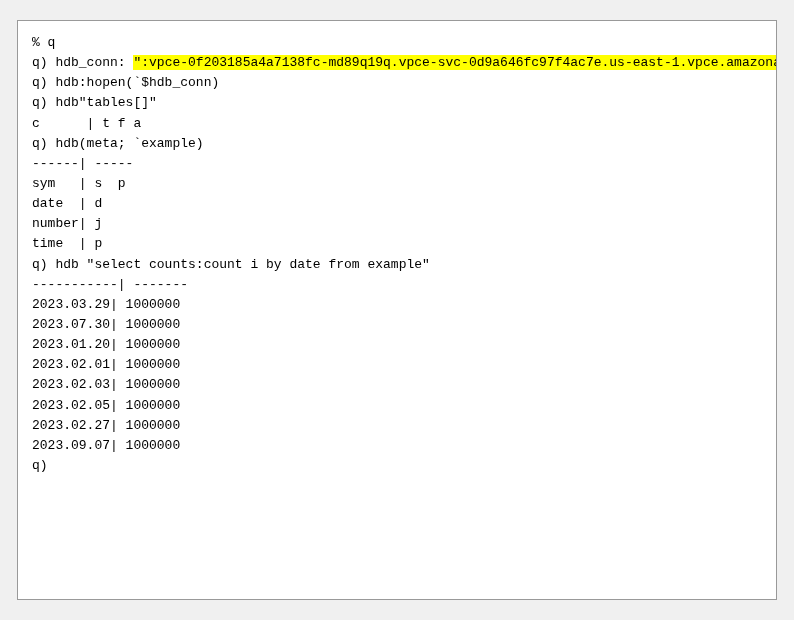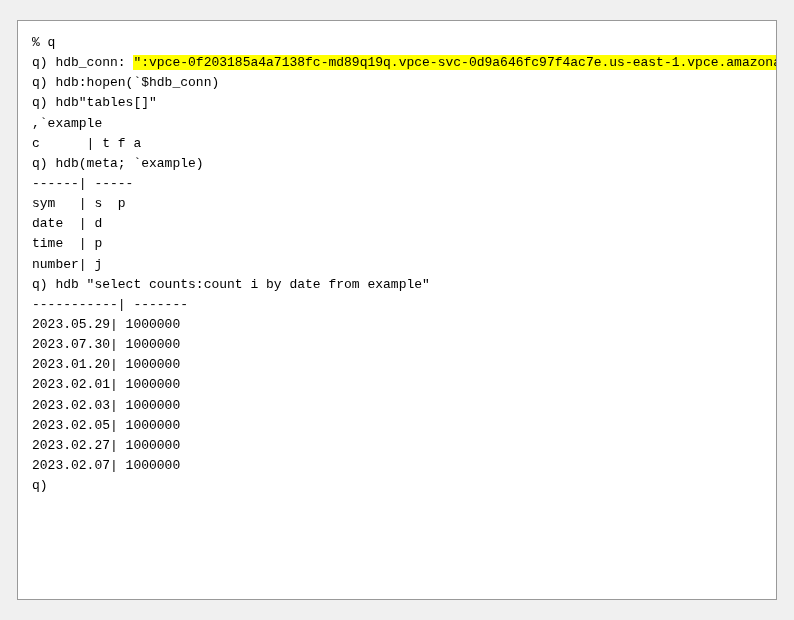--- a/index.html
+++ b/index.html
@@ -41,32 +41,31 @@
     }
   </style>
 </head>
 <body>
 
 <div class="terminal-container">
   <span class="line">% q</span>
   <span class="line">q) hdb_conn: <span class="highlight">":vpce-0f203185a4a7138fc-md89q19q.vpce-svc-0d9a646fc97f4ac7e.us-east-1.vpce.amazonaws.com:5000:bob:. . . ."</span></span>
   <span class="line">q) hdb:hopen(`$hdb_conn)</span>
   <span class="line">q) hdb"tables[]"</span>
-  <span class="line">,`example</span>
   <span class="line">c      | t f a</span>
   <span class="line">q) hdb(meta; `example)</span>
   <span class="line">------| -----</span>
   <span class="line">sym   | s  p</span>
   <span class="line">date  | d</span>
+  <span class="line">number| j</span>
   <span class="line">time  | p</span>
-  <span class="line">number| j</span>
   <span class="line">q) hdb "select counts:count i by date from example"</span>
   <span class="line">-----------| -------</span>
-  <span class="line">2023.05.29| 1000000</span>
+  <span class="line">2023.03.29| 1000000</span>
   <span class="line">2023.07.30| 1000000</span>
   <span class="line">2023.01.20| 1000000</span>
   <span class="line">2023.02.01| 1000000</span>
   <span class="line">2023.02.03| 1000000</span>
   <span class="line">2023.02.05| 1000000</span>
   <span class="line">2023.02.27| 1000000</span>
-  <span class="line">2023.02.07| 1000000</span>
+  <span class="line">2023.09.07| 1000000</span>
   <span class="line">q)</span>
 </div>
 
 </body></html>

